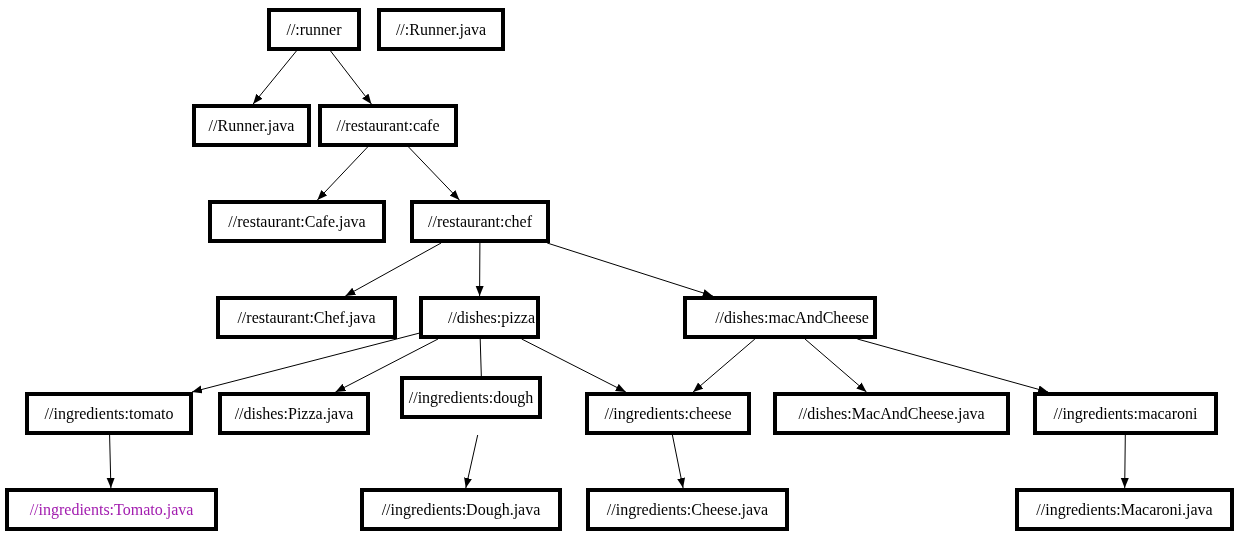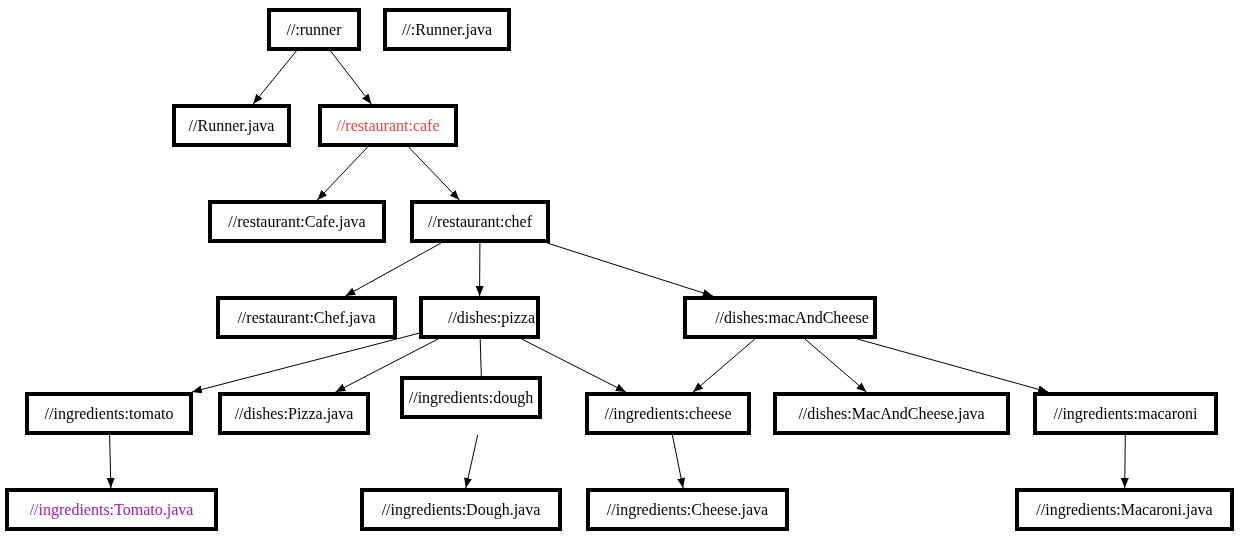--- a/index.html
+++ b/index.html
@@ -67,27 +67,27 @@
         <line x1="109.6" y1="435.0" x2="110.9" y2="488.0" stroke="#000000" marker-end="url(#arrowhead)"></line>
         <line x1="477.7" y1="435.0" x2="465.8" y2="488.0" stroke="#000000" marker-end="url(#arrowhead)"></line>
         <line x1="672.4" y1="435.0" x2="683.1" y2="488.0" stroke="#000000" marker-end="url(#arrowhead)"></line>
         <line x1="1125.3" y1="435.0" x2="1124.7" y2="488.0" stroke="#000000" marker-end="url(#arrowhead)"></line>
       </g>
   </svg>
   <div id="nodes-layer">
       <div class="graph-node" style="left: 267px; top: 8px; width: 94px; height: 43px; background: rgb(255, 255, 255); border-color: rgb(0, 0, 0); color: rgb(0, 0, 0);">
         <span>//:runner</span>
       </div>
-      <div class="graph-node" style="left: 377px; top: 8px; width: 128px; height: 43px; background: rgb(255, 255, 255); border-color: rgb(0, 0, 0); color: rgb(0, 0, 0); margin-left: 6px;">
+      <div class="graph-node" style="left: 377px; top: 8px; width: 128px; height: 43px; background: rgb(255, 255, 255); border-color: rgb(0, 0, 0); color: rgb(0, 0, 0);">
         <span>//:Runner.java</span>
       </div>
-      <div class="graph-node" style="left: 172px; top: 104px; width: 119px; height: 43px; background: rgb(255, 255, 255); border-color: rgb(0, 0, 0); color: rgb(0, 0, 0);">
+      <div class="graph-node" style="left: 192px; top: 104px; width: 119px; height: 43px; background: rgb(255, 255, 255); border-color: rgb(0, 0, 0); color: rgb(0, 0, 0);">
         <span>//Runner.java</span>
       </div>
-      <div class="graph-node" style="left: 318px; top: 104px; width: 140px; height: 43px; background: rgb(255, 255, 255); border-color: rgb(0, 0, 0); color: #ef4444;">
+      <div class="graph-node" style="left: 318px; top: 104px; width: 140px; height: 43px; background: rgb(255, 255, 255); border-color: rgb(0, 0, 0); color: #000000;">
         <span>//restaurant:cafe</span>
       </div>
       <div class="graph-node" style="left: 208px; top: 200px; width: 178px; height: 43px; background: rgb(255, 255, 255); border-color: rgb(0, 0, 0); color: rgb(0, 0, 0);">
         <span>//restaurant:Cafe.java</span>
       </div>
       <div class="graph-node" style="left: 410px; top: 200px; width: 140px; height: 43px; background: rgb(255, 255, 255); border-color: rgb(0, 0, 0); color: rgb(0, 0, 0);">
         <span>//restaurant:chef</span>
       </div>
       <div class="graph-node" style="left: 216px; top: 296px; width: 181px; height: 43px; background: rgb(255, 255, 255); border-color: rgb(0, 0, 0); color: rgb(0, 0, 0);">
         <span>//restaurant:Chef.java</span>

